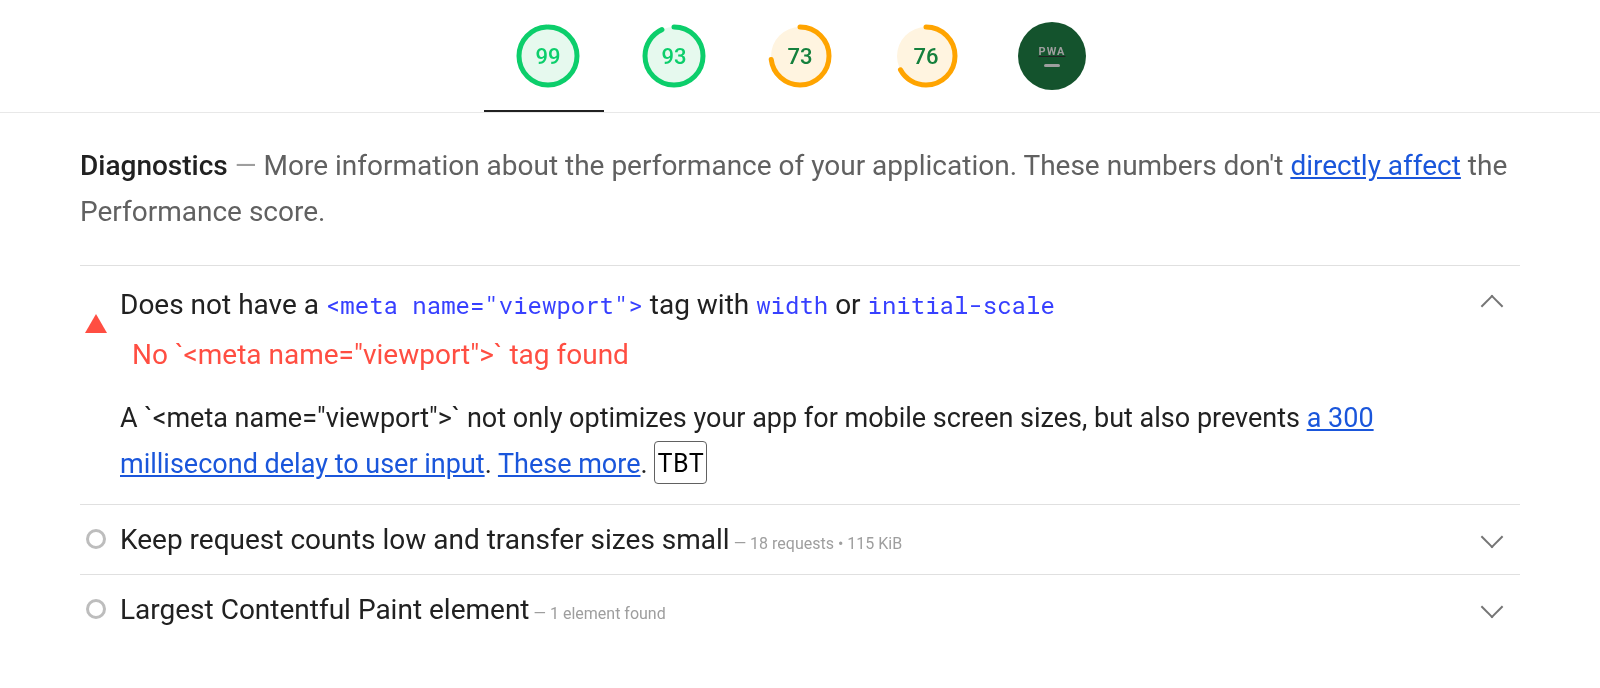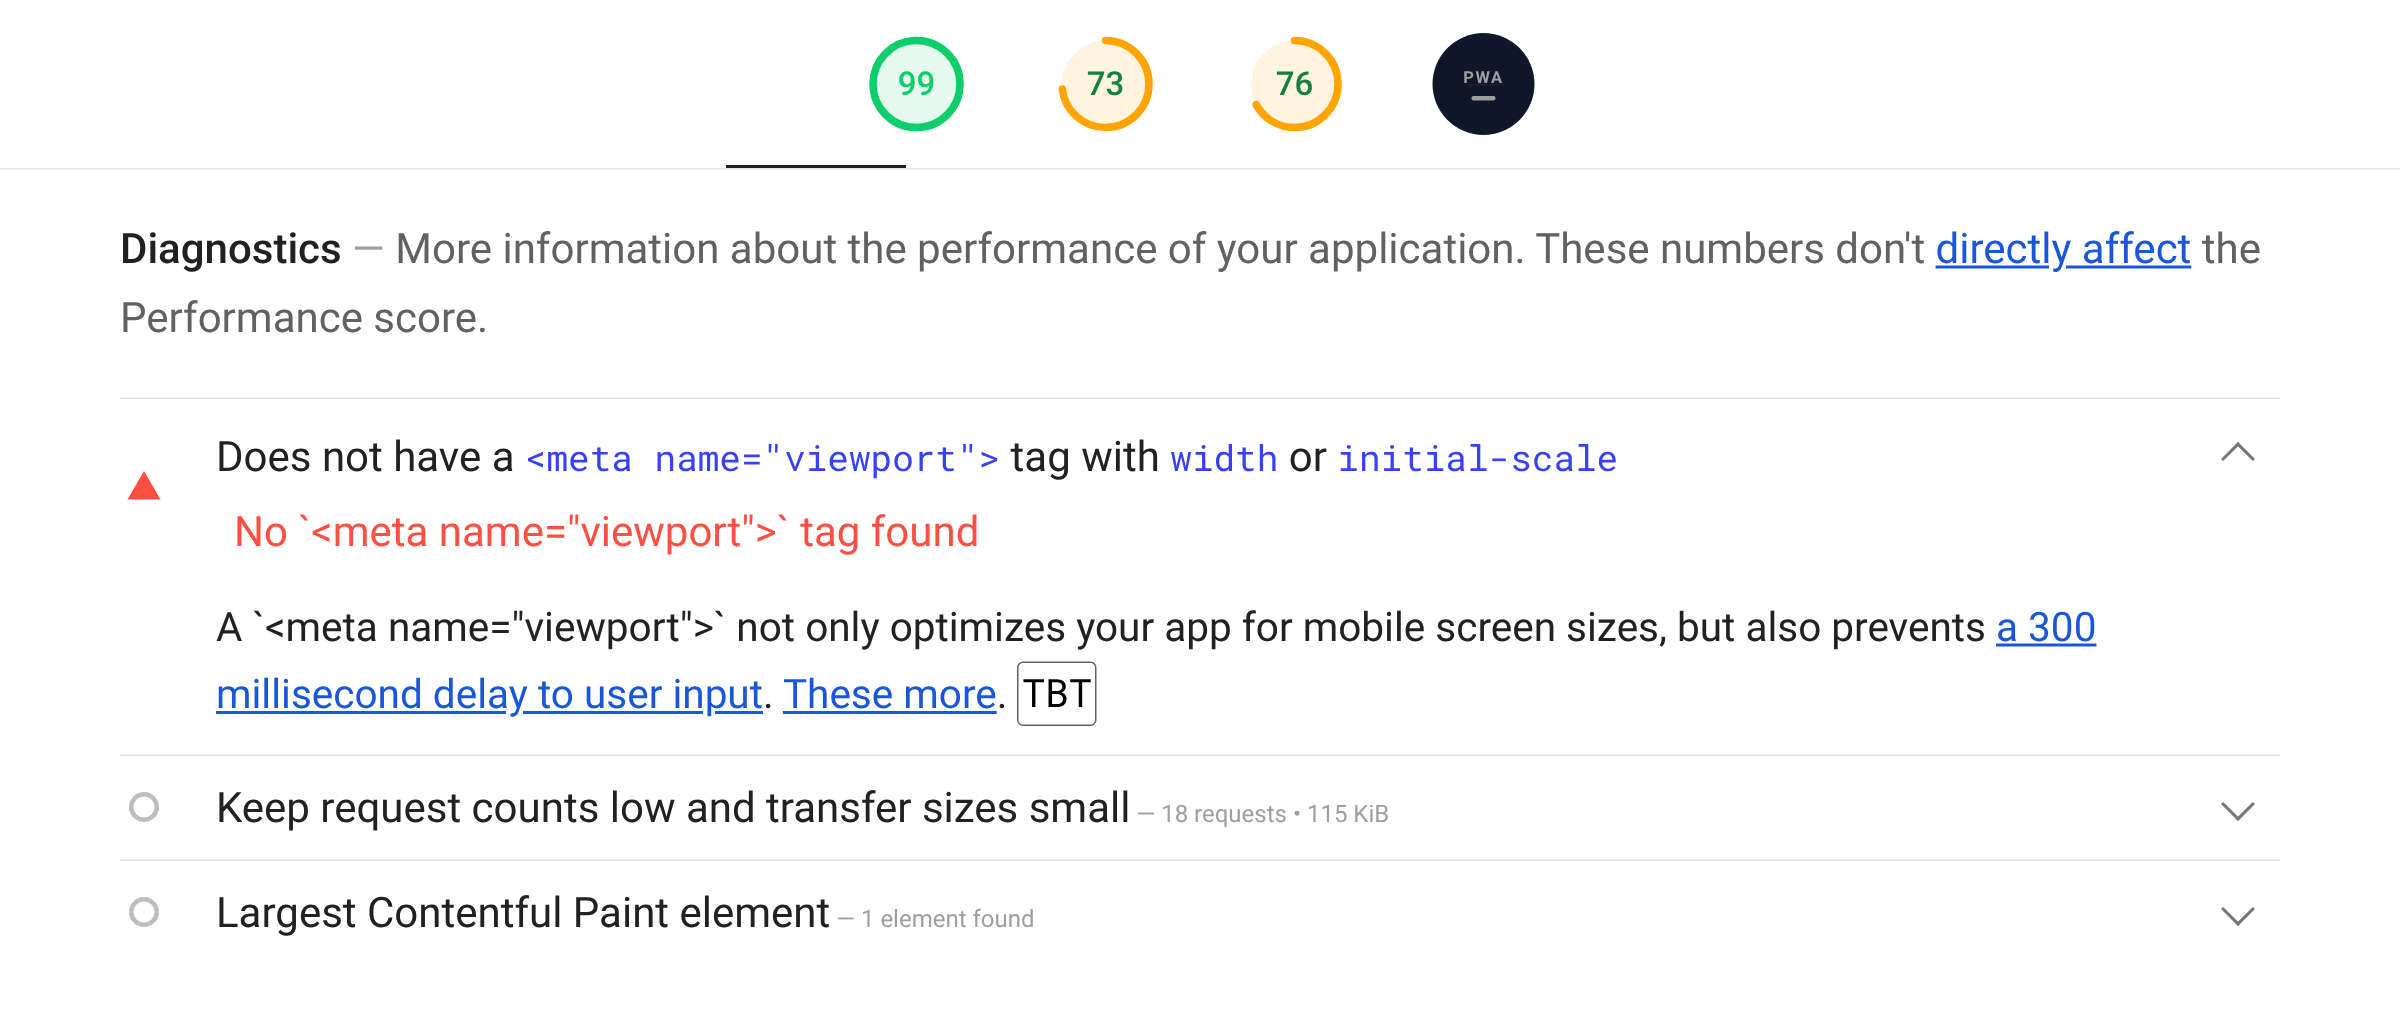--- a/index.html
+++ b/index.html
@@ -33,21 +33,21 @@
     display: flex; align-items: center; justify-content: center;
     font-size: 22px; font-weight: 500;
   }
   .gauge.green  { --arc:#0cce6b; --fill:#e6f9ee; }
   .gauge.orange { --arc:#ffa400; --fill:#fff4e0; }
   .gauge.green  .gauge-label { color:#0cce6b; }
   .gauge.orange .gauge-label { color:#15803d; }
 
   .gauge-pwa {
     width:68px; height:68px; border-radius:50%;
-    background:#0f172a;
+    background:#14532d;
     display:flex; flex-direction:column; align-items:center; justify-content:center;
     cursor:pointer;
     text-decoration:underline;
   }
   .gauge-pwa .pwa-text { font-size:11px; font-weight:700; color:#9e9e9e; letter-spacing:1px; }
   .gauge-pwa .pwa-dash { width:16px; height:3px; background:#9e9e9e; border-radius:2px; margin-top:6px; }
 
   .active-underline {
     position:absolute; bottom:0;
     width:120px; height:2px; background:#212121;
@@ -65,21 +65,21 @@
   }
   .diag-header .title { color:#212121; font-weight:500; }
   .diag-header .dash  { color:#9e9e9e; }
   .link { color:#1a56db; text-decoration:underline; cursor:pointer; }
 
   
   .audit {
     border-bottom:1px solid #e0e0e0;
     padding: 18px 8px 18px 0;
     display:flex;
-    gap: 32px;
+    gap: 8px;
   }
   .audit .status-col { width:32px; display:flex; justify-content:center; padding-top:6px; }
   .audit .chev-col   { width:40px; display:flex; align-items:flex-start; justify-content:center; padding-top:6px; color:#757575; }
   .audit .body       { flex:1; }
 
   .tri-fail {
     width:0; height:0;
     border-left:11px solid transparent;
     border-right:11px solid transparent;
     border-bottom:19px solid #ff4e42;
@@ -112,20 +112,27 @@
 <div class="score-strip">
 
   <div class="gauge green">
     <svg viewBox="0 0 68 68">
       <circle class="gauge-bg" cx="34" cy="34" r="29"></circle>
       <circle class="gauge-arc" cx="34" cy="34" r="29" stroke-dasharray="182.2" stroke-dashoffset="1.82"></circle>
     </svg>
     <div class="gauge-label">99</div>
   </div>
 
+  <div class="gauge green">
+    <svg viewBox="0 0 68 68">
+      <circle class="gauge-bg" cx="34" cy="34" r="29"></circle>
+      <circle class="gauge-arc" cx="34" cy="34" r="29" stroke-dasharray="182.2" stroke-dashoffset="12.75"></circle>
+    </svg>
+    <div class="gauge-label">93</div>
+  </div>
 
   <div class="gauge orange">
     <svg viewBox="0 0 68 68">
       <circle class="gauge-bg" cx="34" cy="34" r="29"></circle>
       <circle class="gauge-arc" cx="34" cy="34" r="29" stroke-dasharray="182.2" stroke-dashoffset="49.2"></circle>
     </svg>
     <div class="gauge-label">73</div>
   </div>
 
   <div class="gauge orange">

